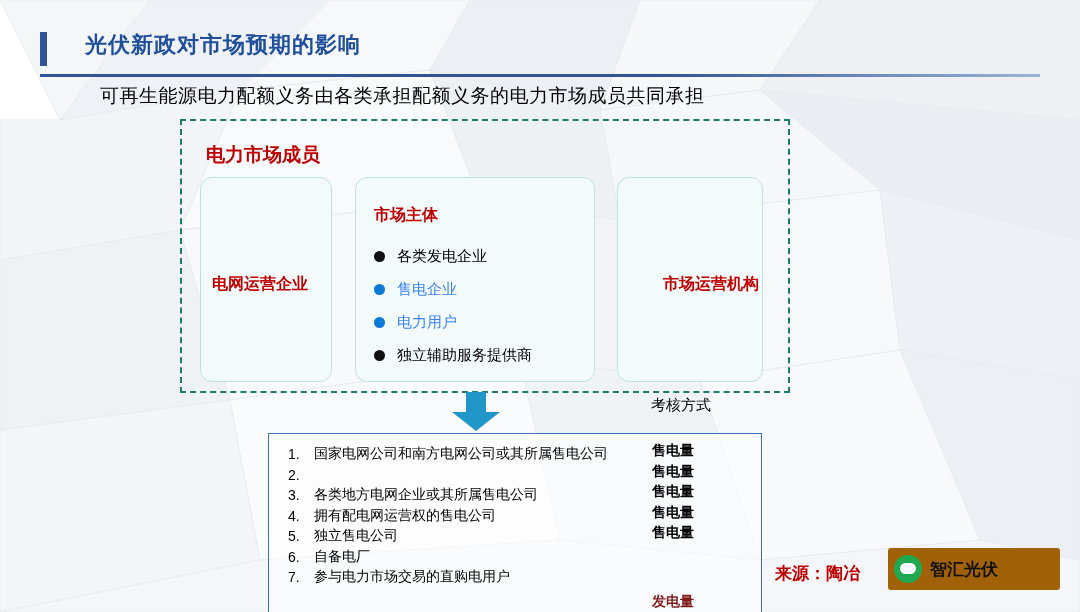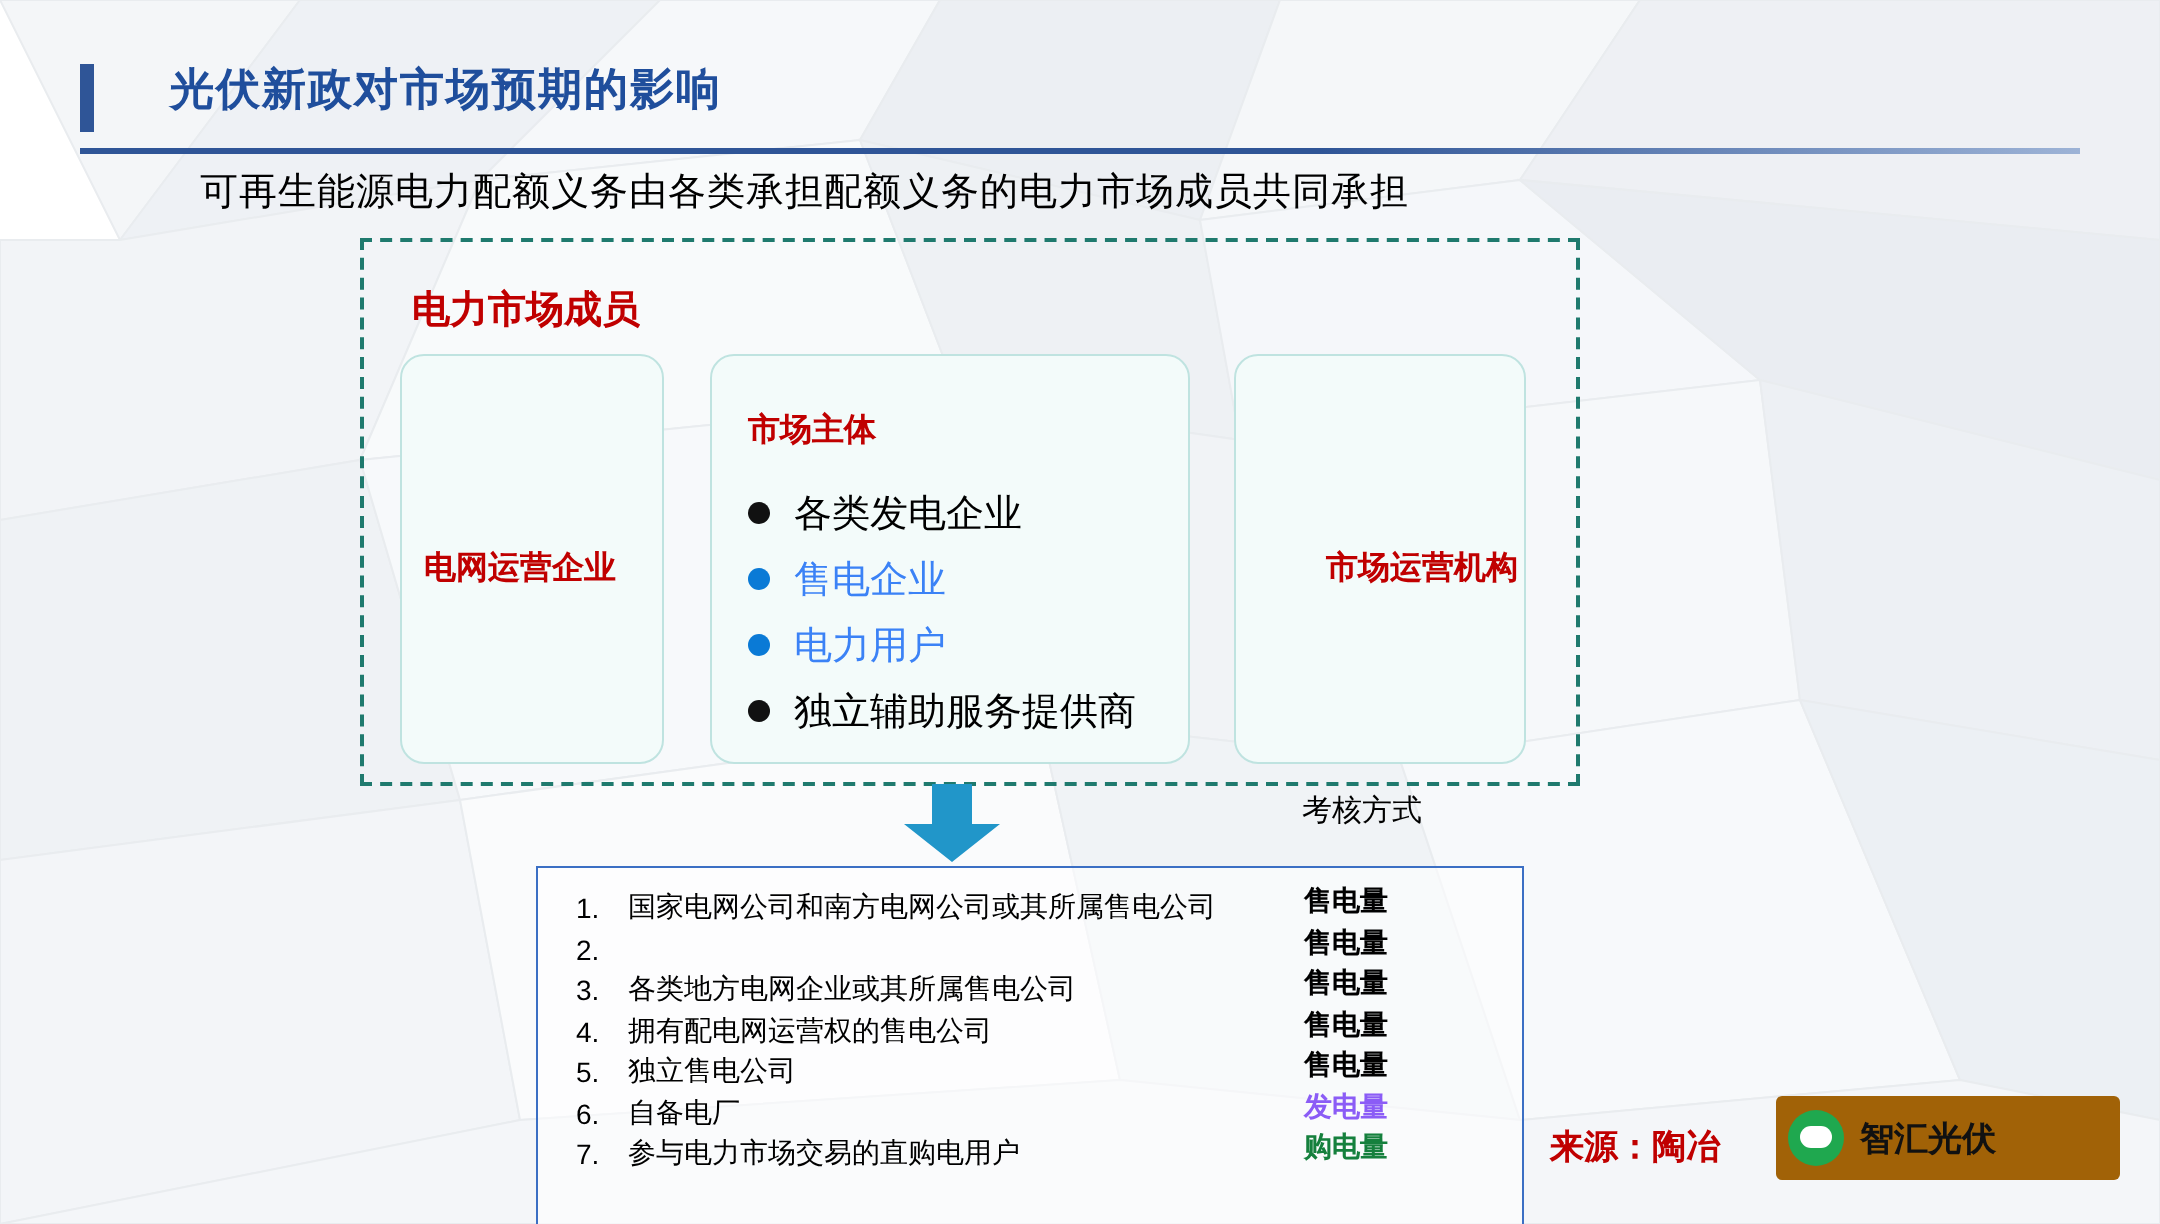--- a/index.html
+++ b/index.html
@@ -67,21 +67,21 @@
   .lbl-left{left:212px;top:274px;}
   .lbl-right{left:663px;top:274px;}
   .lbl-mid{left:374px;top:205px;}
 
   
   .bullet-list{position:absolute;left:374px;top:240px;width:215px;}
   .bullet-row{display:flex;align-items:center;height:33px;}
   .dot{width:11px;height:11px;border-radius:50%;margin-right:12px;flex:none;}
   .dot.black{background:#111;}
   .dot.blue{background:#0a7ad6;}
-  .btxt{font-size:19px;color:#000;text-align:right;}
+  .btxt{font-size:15px;color:#000;text-align:right;}
   .btxt.blue{color:#3b82f6;}
 
   
   .arrow{position:absolute;left:448px;top:392px;}
 
   
   .assess-label{
     position:absolute;left:651px;top:396px;
     font-size:15px;color:#000;
   }
@@ -92,21 +92,21 @@
     border:1px solid #3b6fc4;
     box-sizing:border-box;
     background:rgba(255,255,255,.55);
   }
   .list-items{position:absolute;left:288px;top:444px;width:420px;}
   .li{display:flex;font-size:14px;color:#000;height:20.5px;align-items:center;}
   .li .num{width:26px;flex:none;}
   .right-col{position:absolute;left:652px;top:441px;width:90px;}
   .rc{font-size:14px;height:20.5px;display:flex;align-items:center;font-weight:bold;}
   .rc.black{color:#000;}
-  .rc.orange{color:#8b5cf6;}
+  .rc.orange{color:#7f1d1d;margin-top:48px;}
   .rc.blue{color:#15803d;}
 
   
   .source{
     position:absolute;left:775px;top:562px;
     font-size:17px;font-weight:bold;color:#c00000;
   }
 
   
   .badge{

